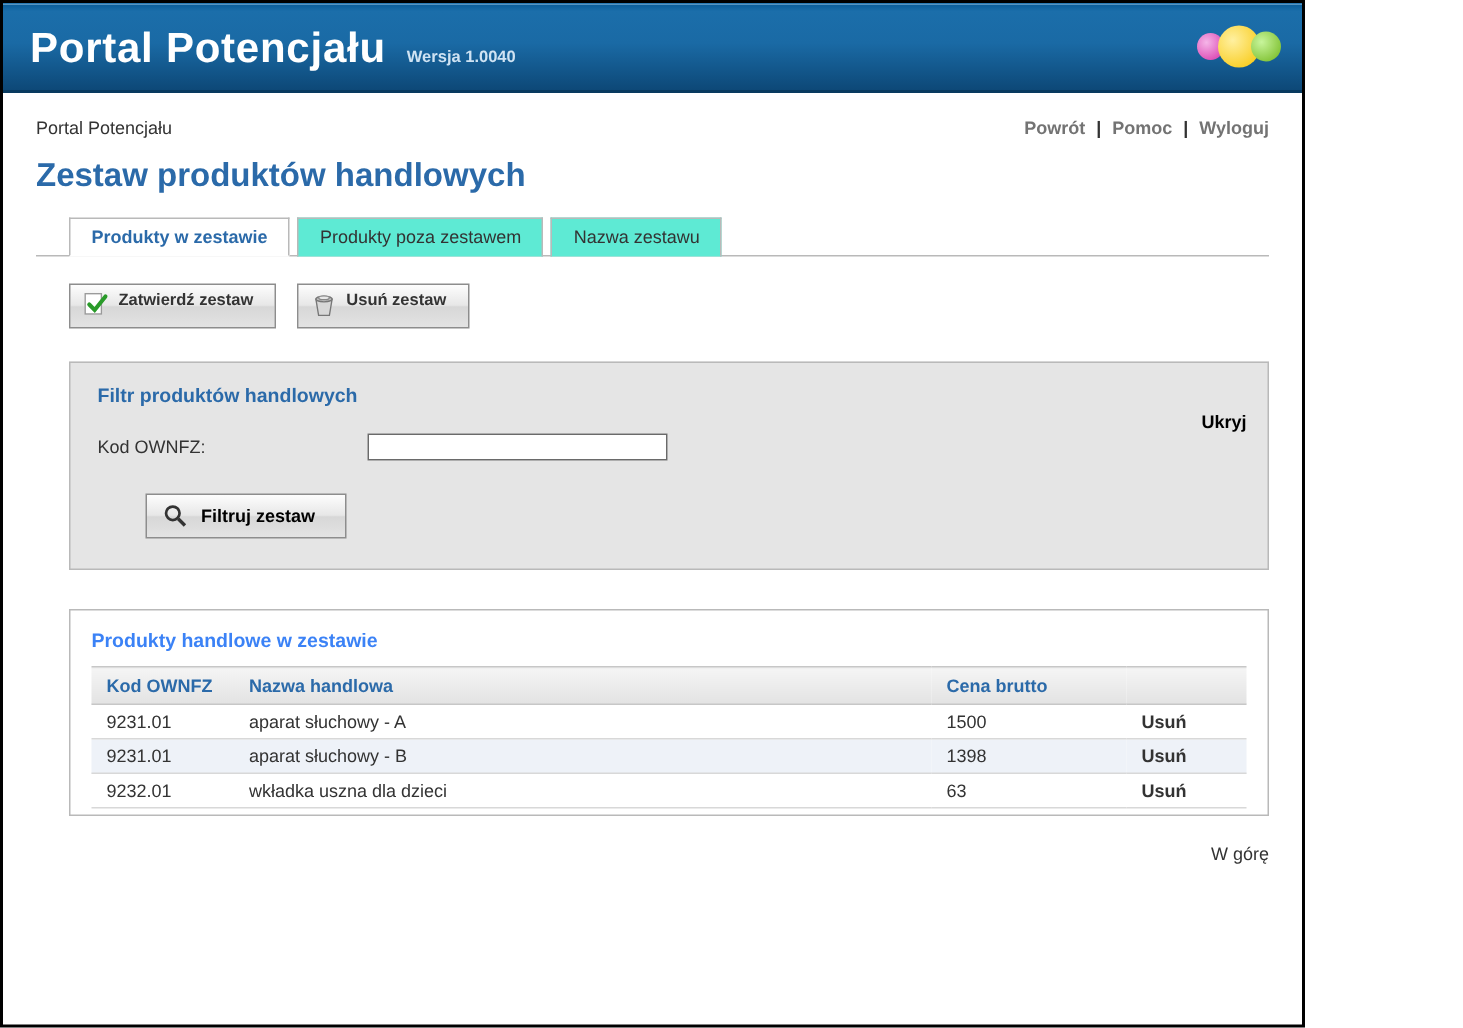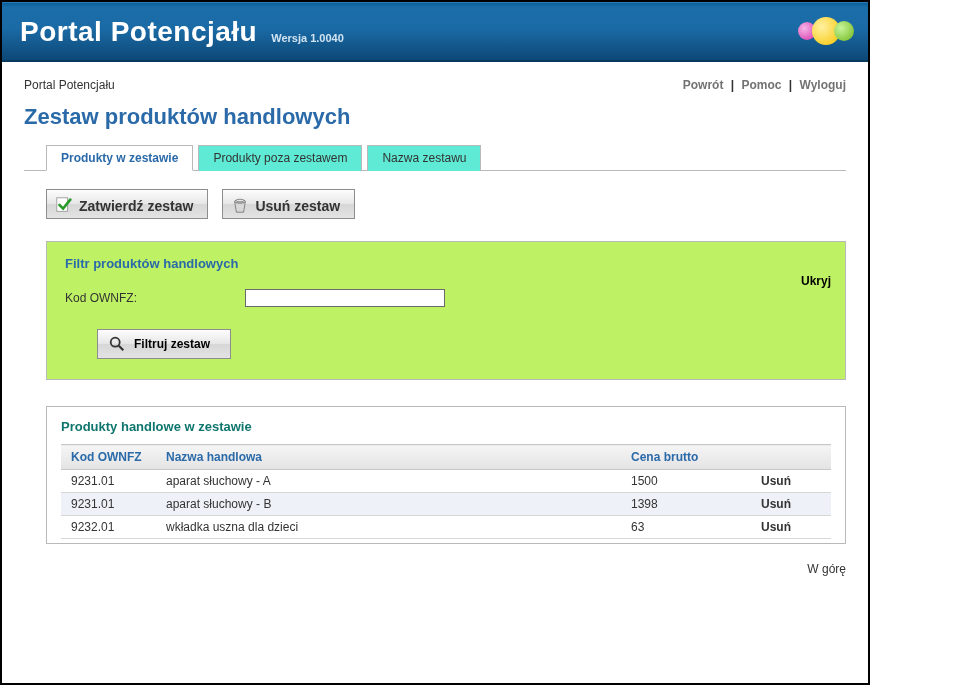--- a/index.html
+++ b/index.html
@@ -85,37 +85,37 @@
     color: #2b6aa9;
     font-weight: bold;
     border-bottom: 1px solid #fff;
     background: #fff;
   }
   
   .content { padding: 18px 22px 10px 44px; }
   
   .btn {
     display: inline-flex;
-    align-items: flex-end;
+    align-items: flex-start;
     gap: 6px;
     border: 1px solid #8d8d8d;
     background: linear-gradient(to bottom, #fdfdfd 0%, #e7e7e7 48%, #d7d7d7 52%, #e3e3e3 100%);
     padding: 4px 14px 4px 8px;
-    font-size: 14px;
+    font-size: 11px;
     font-weight: bold;
     color: #333;
     cursor: pointer;
     height: 30px;
   }
   .btn-row { display: flex; gap: 14px; margin-bottom: 22px; }
   .icon { width: 18px; height: 18px; display:inline-block; position:relative;}
   
   .panel {
     border: 1px solid #b9b9b9;
-    background: #bef264;
+    background: #e5e5e5;
     padding: 14px 18px 20px 18px;
     margin-bottom: 26px;
     position: relative;
   }
   .panel-title {
     color: #2b6aa9;
     font-weight: bold;
     font-size: 13px;
     margin-bottom: 18px;
   }
@@ -150,21 +150,21 @@
     font-weight: bold;
     cursor: pointer;
     height: 30px;
   }
   
   .table-panel {
     border: 1px solid #b9b9b9;
     padding: 12px 14px 4px 14px;
   }
   .table-title {
-    color: #0f766e;
+    color: #3b82f6;
     font-weight: bold;
     font-size: 13px;
     margin-bottom: 10px;
   }
   table { width: 100%; border-collapse: collapse; font-size: 12px; }
   thead th {
     text-align: left;
     color: #2b6aa9;
     font-weight: bold;
     background: linear-gradient(to bottom, #f5f5f5, #e3e3e3);

